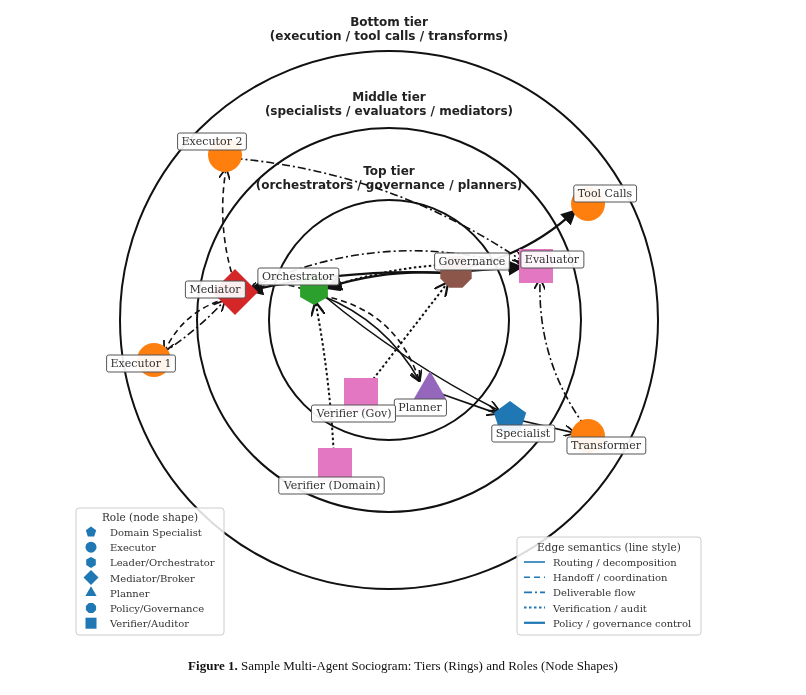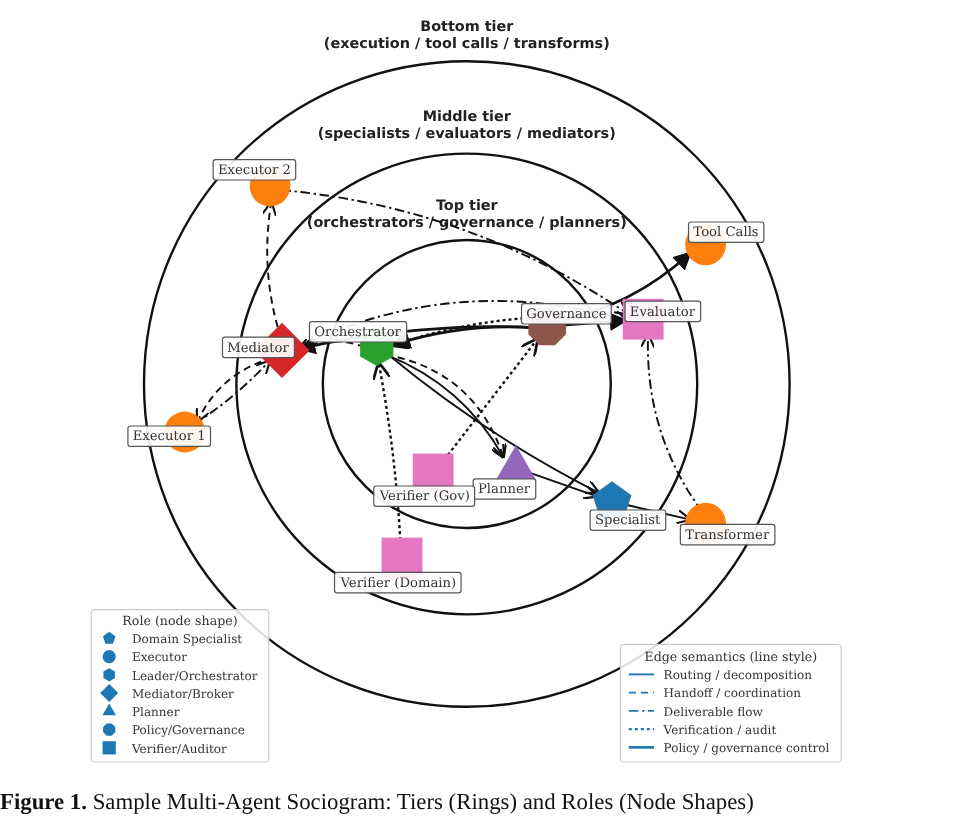--- a/index.html
+++ b/index.html
@@ -2,22 +2,22 @@
 <html><head>
 <meta charset="utf-8">
 <style>
   html, body { margin:0; padding:0; background:#ffffff; }
   body { width:806px; height:695px; position:relative; overflow:hidden; }
   #fig { position:absolute; left:0; top:0; }
   .tier-title { font-family:"DejaVu Sans", sans-serif; font-weight:bold; font-size:12px; fill:#222; }
   .node-label-text { font-family:"DejaVu Serif", serif; font-size:11px; fill:#333; }
   .legend-text { font-family:"DejaVu Serif", serif; font-size:10px; fill:#333; }
   .legend-title { font-family:"DejaVu Serif", serif; font-size:10.5px; fill:#333; }
-  #caption { position:absolute; left:0; width:806px; top:658px; text-align:left;
-    font-family:"Liberation Serif", serif; font-size:19px; color:#111; }
+  #caption { position:absolute; left:0; width:806px; top:658px; text-align:center;
+    font-family:"Liberation Serif", serif; font-size:13px; color:#111; }
   #caption b { font-weight:bold; }
 </style>
 </head>
 <body>
 
 <svg id="fig" width="806" height="650" viewBox="0 0 806 650">
   <defs>
     <marker id="arrow" viewBox="0 0 10 10" refX="9" refY="5" markerWidth="7" markerHeight="7" orient="auto-start-reverse">
       <path d="M0,0 L10,5 L0,10" fill="none" stroke="#111" stroke-width="1.6"></path>
     </marker>

